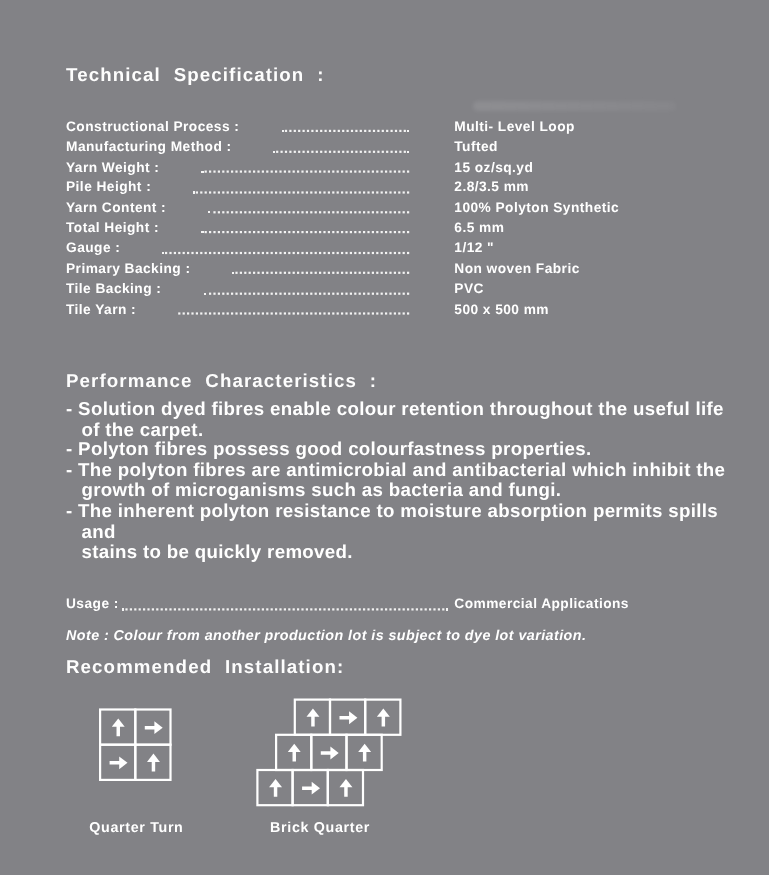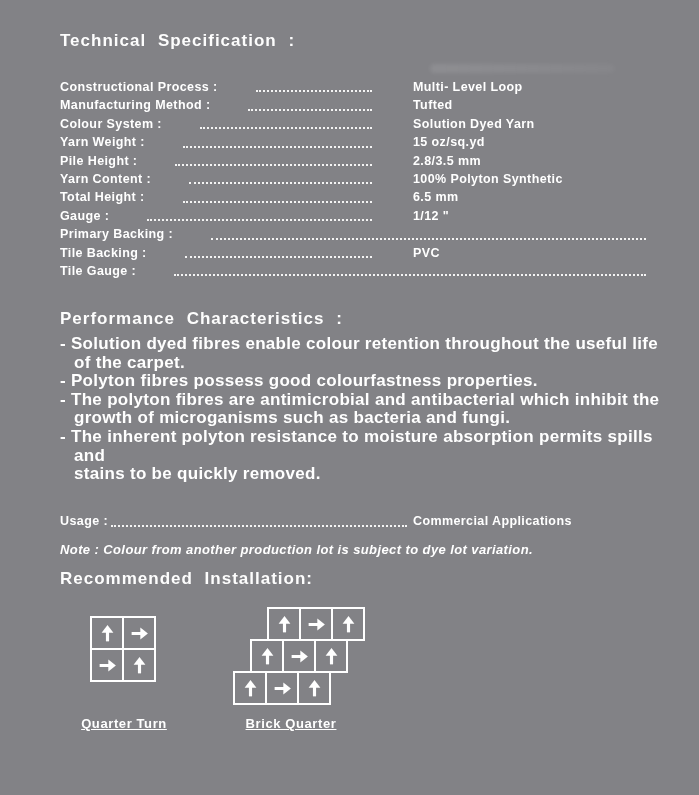--- a/index.html
+++ b/index.html
@@ -2,21 +2,21 @@
 <html><head>
 <meta charset="utf-8">
 <style>
   html,body{margin:0;padding:0;}
   body{
     width:699px;height:795px;position:relative;overflow:hidden;
     background:#828286;color:#ffffff;
     font-family:"Liberation Sans",sans-serif;font-weight:bold;
     -webkit-font-smoothing:antialiased;
   }
-  .abs{position:absolute;}
+  .abs{position:absolute;margin-top:28px;}
   .heading{
     font-size:17px;letter-spacing:1px;word-spacing:6px;white-space:nowrap;
     color:#fdfdfd;
   }
   
   #spec-table{left:60px;top:78px;width:592px;}
   .spec-row{display:flex;height:18.4px;line-height:18.4px;font-size:12.5px;letter-spacing:0.4px;gap:35px;}
   .spec-label{white-space:nowrap;flex:none;}
   .leader{flex:1 1 auto;border-bottom:2px dotted #f4f4f4;margin:0 6px 4px 3px;min-width:10px;}
   .spec-value{flex:none;width:239px;white-space:nowrap;}
@@ -27,21 +27,21 @@
   #usage-row{left:60px;top:512px;width:592px;display:flex;height:19px;line-height:19px;font-size:12.5px;letter-spacing:0.4px;}
   #note-line{left:60px;top:542px;font-size:13px;letter-spacing:0.4px;white-space:nowrap;font-style:italic;}
   
   .trow{display:flex;}
   .trow + .trow{margin-top:-2px;}
   .tile{width:34px;height:34px;box-sizing:border-box;border:2px solid #fff;
         display:flex;align-items:center;justify-content:center;background:transparent;flex:none;}
   .tile + .tile{margin-left:-2px;}
   .arrow{width:21px;height:21px;display:block;}
   .arrow.right{transform:rotate(90deg);}
-  .diagram-label{position:absolute;font-size:13px;letter-spacing:0.6px;text-align:center;white-space:nowrap;text-decoration:underline;}
+  .diagram-label{position:absolute;font-size:13px;letter-spacing:0.6px;text-align:center;white-space:nowrap;}
   #diagram-quarter{left:90px;top:616px;width:140px;height:120px;}
   #diagram-quarter .diagram-label{top:100px;left:-11px;width:90px;}
   #diagram-brick{left:233px;top:607px;width:170px;height:130px;}
   #diagram-brick .diagram-label{top:109px;left:8px;width:100px;}
   
   #ghost{left:430px;top:64px;width:185px;height:9px;border-radius:5px;
          background:linear-gradient(90deg,rgba(255,255,255,0.10),rgba(255,255,255,0.04));
          filter:blur(2px);}
 </style>
 </head>
@@ -56,25 +56,20 @@
       <span class="spec-label">Constructional Process :</span>
       <span class="leader"></span>
       <span class="spec-value">Multi- Level Loop</span>
     </div>
     <div class="spec-row">
       <span class="spec-label">Manufacturing Method :</span>
       <span class="leader"></span>
       <span class="spec-value">Tufted</span>
     </div>
     <div class="spec-row">
-      <span class="spec-label">Colour System :</span>
-      <span class="leader"></span>
-      <span class="spec-value">Solution Dyed Yarn</span>
-    </div>
-    <div class="spec-row">
       <span class="spec-label">Yarn Weight :</span>
       <span class="leader"></span>
       <span class="spec-value">15 oz/sq.yd</span>
     </div>
     <div class="spec-row">
       <span class="spec-label">Pile Height :</span>
       <span class="leader"></span>
       <span class="spec-value">2.8/3.5 mm</span>
     </div>
     <div class="spec-row">
@@ -88,29 +83,31 @@
       <span class="spec-value">6.5 mm</span>
     </div>
     <div class="spec-row">
       <span class="spec-label">Gauge :</span>
       <span class="leader"></span>
       <span class="spec-value">1/12 "</span>
     </div>
     <div class="spec-row">
       <span class="spec-label">Primary Backing :</span>
       <span class="leader"></span>
+      <span class="spec-value">Non woven Fabric</span>
     </div>
     <div class="spec-row">
       <span class="spec-label">Tile Backing :</span>
       <span class="leader"></span>
       <span class="spec-value">PVC</span>
     </div>
     <div class="spec-row">
-      <span class="spec-label">Tile Gauge :</span>
-      <span class="leader"></span>
+      <span class="spec-label">Tile Yarn :</span>
+      <span class="leader"></span>
+      <span class="spec-value">500 x 500 mm</span>
     </div>
   </div>
 
 <div class="abs heading" style="left:60px;top:309px;">Performance Characteristics :</div>
 
 <div class="abs" id="perf-list">
     <div class="bullet">- Solution dyed fibres enable colour retention throughout the useful life of the carpet.</div>
     <div class="bullet">- Polyton fibres possess good colourfastness properties.</div>
     <div class="bullet">- The polyton fibres are antimicrobial and antibacterial which inhibit the
 growth of microganisms such as bacteria and fungi.</div>

